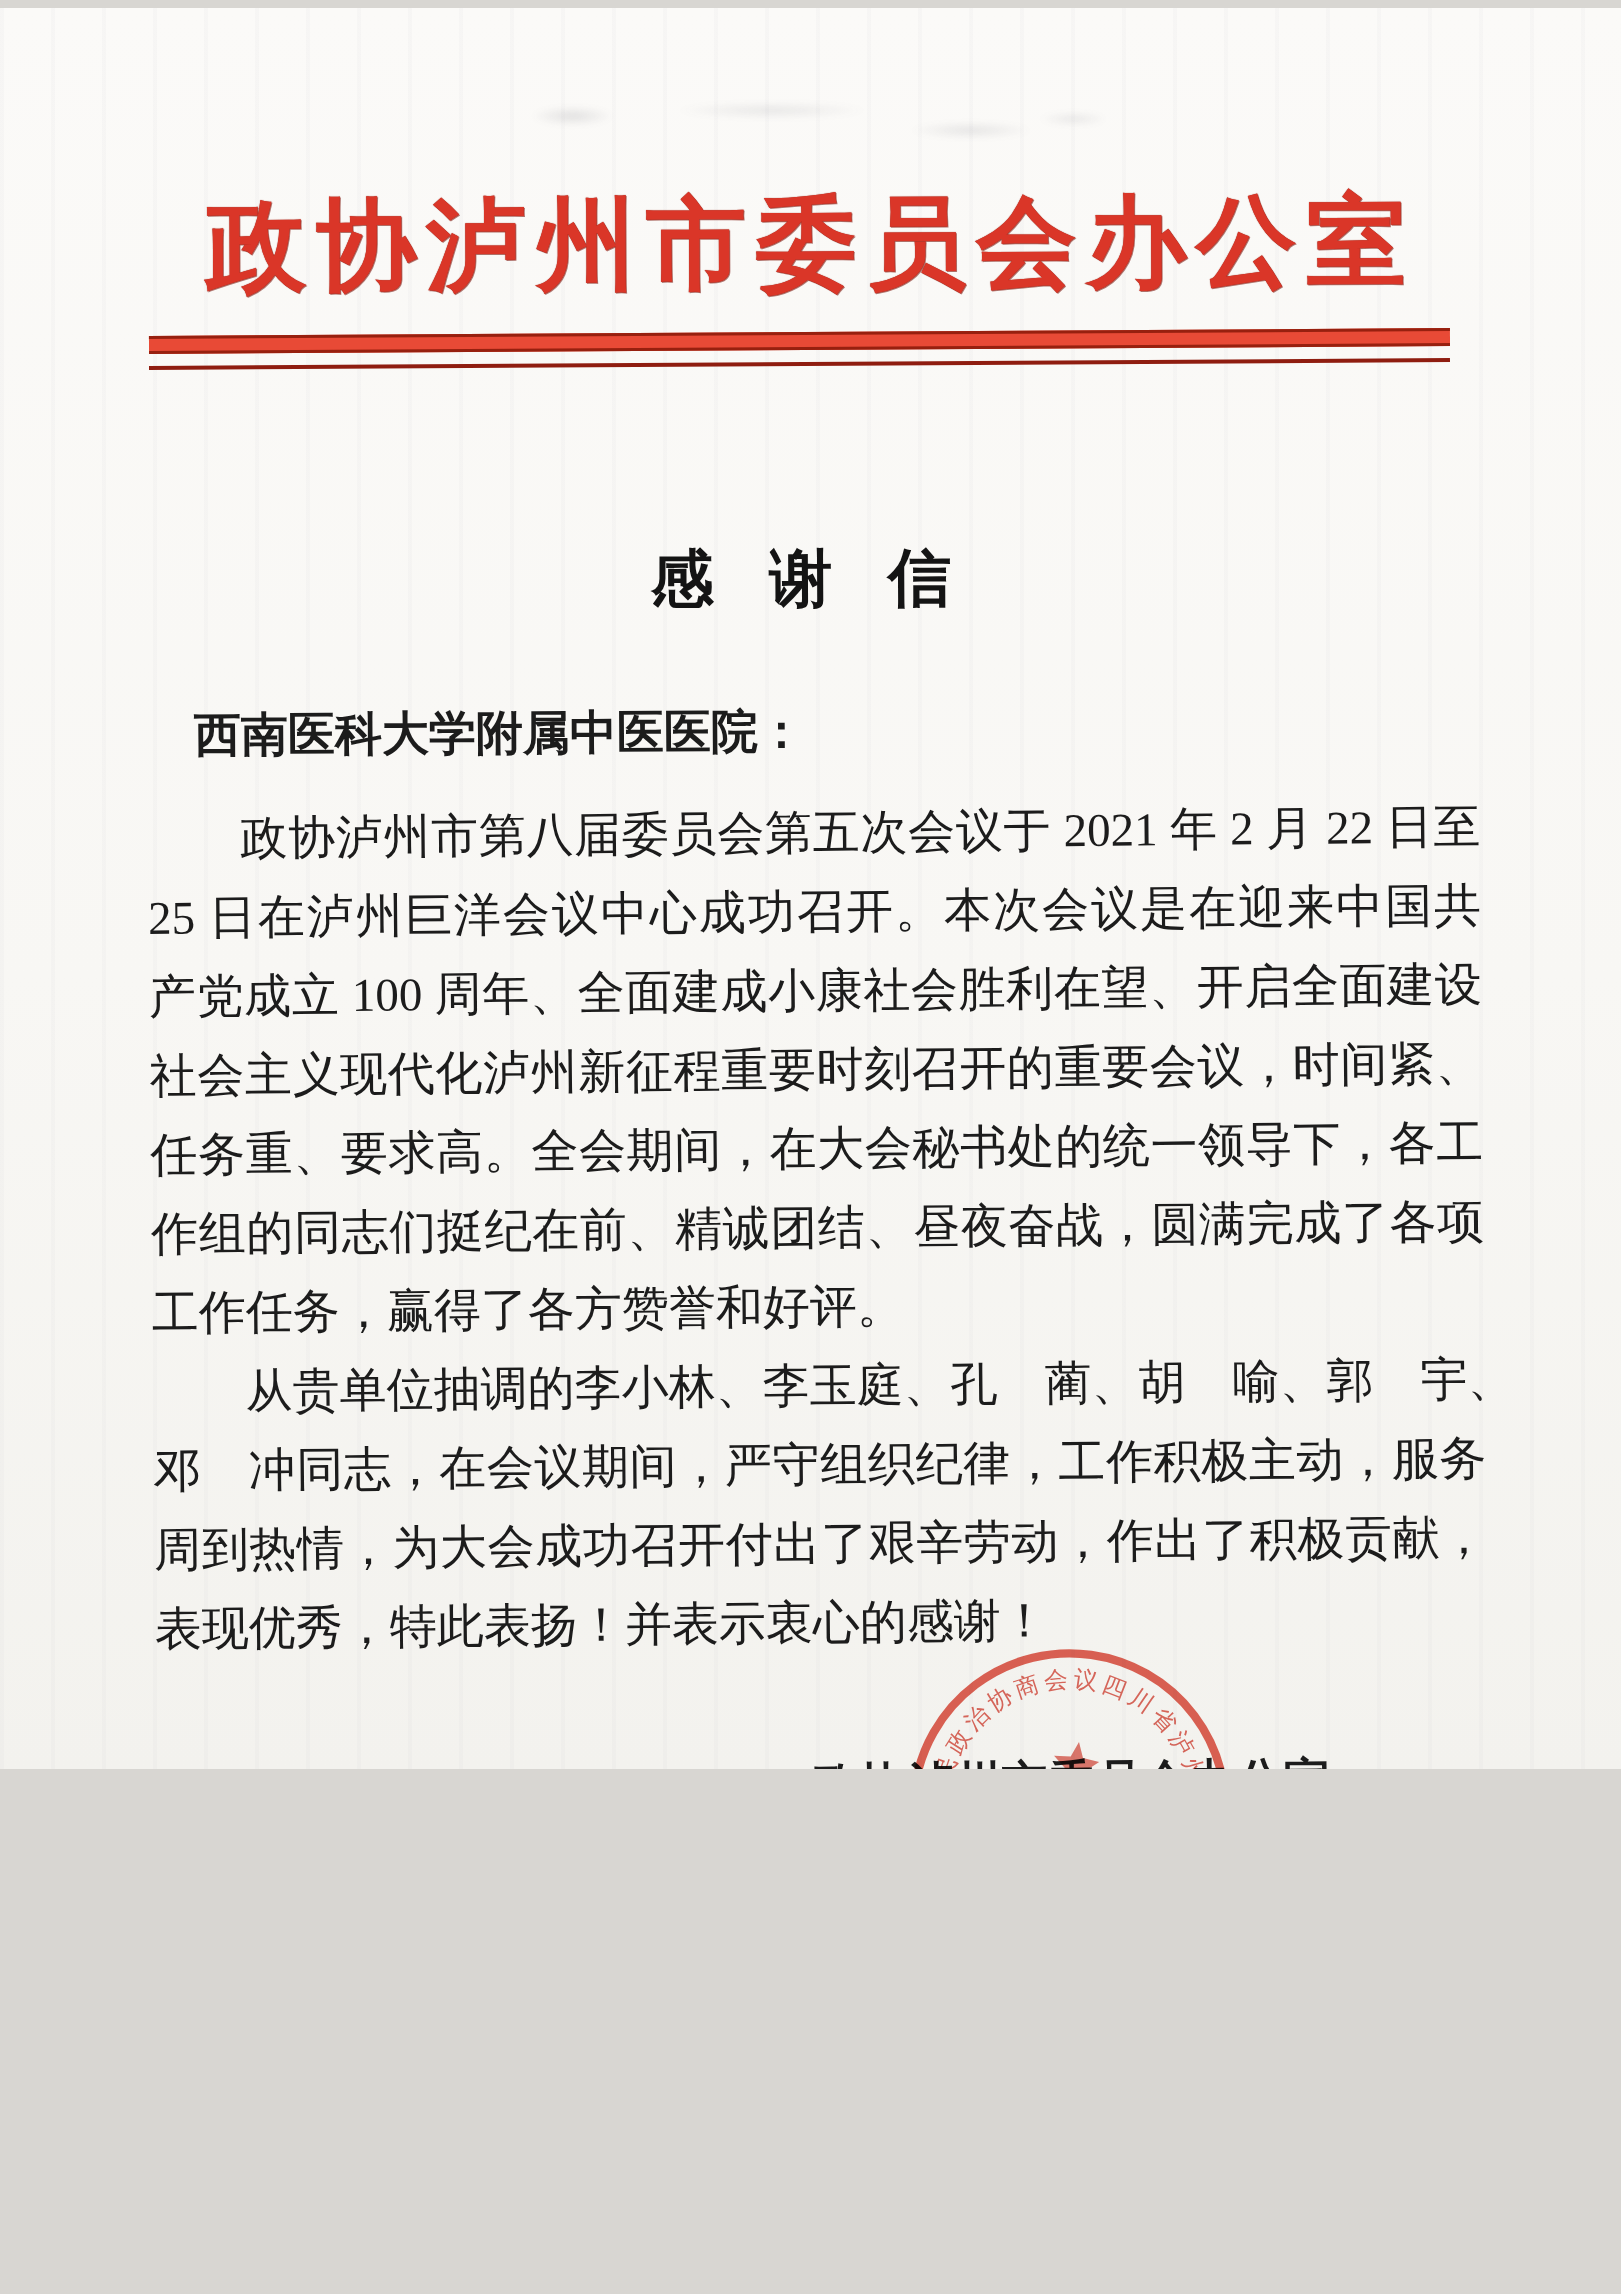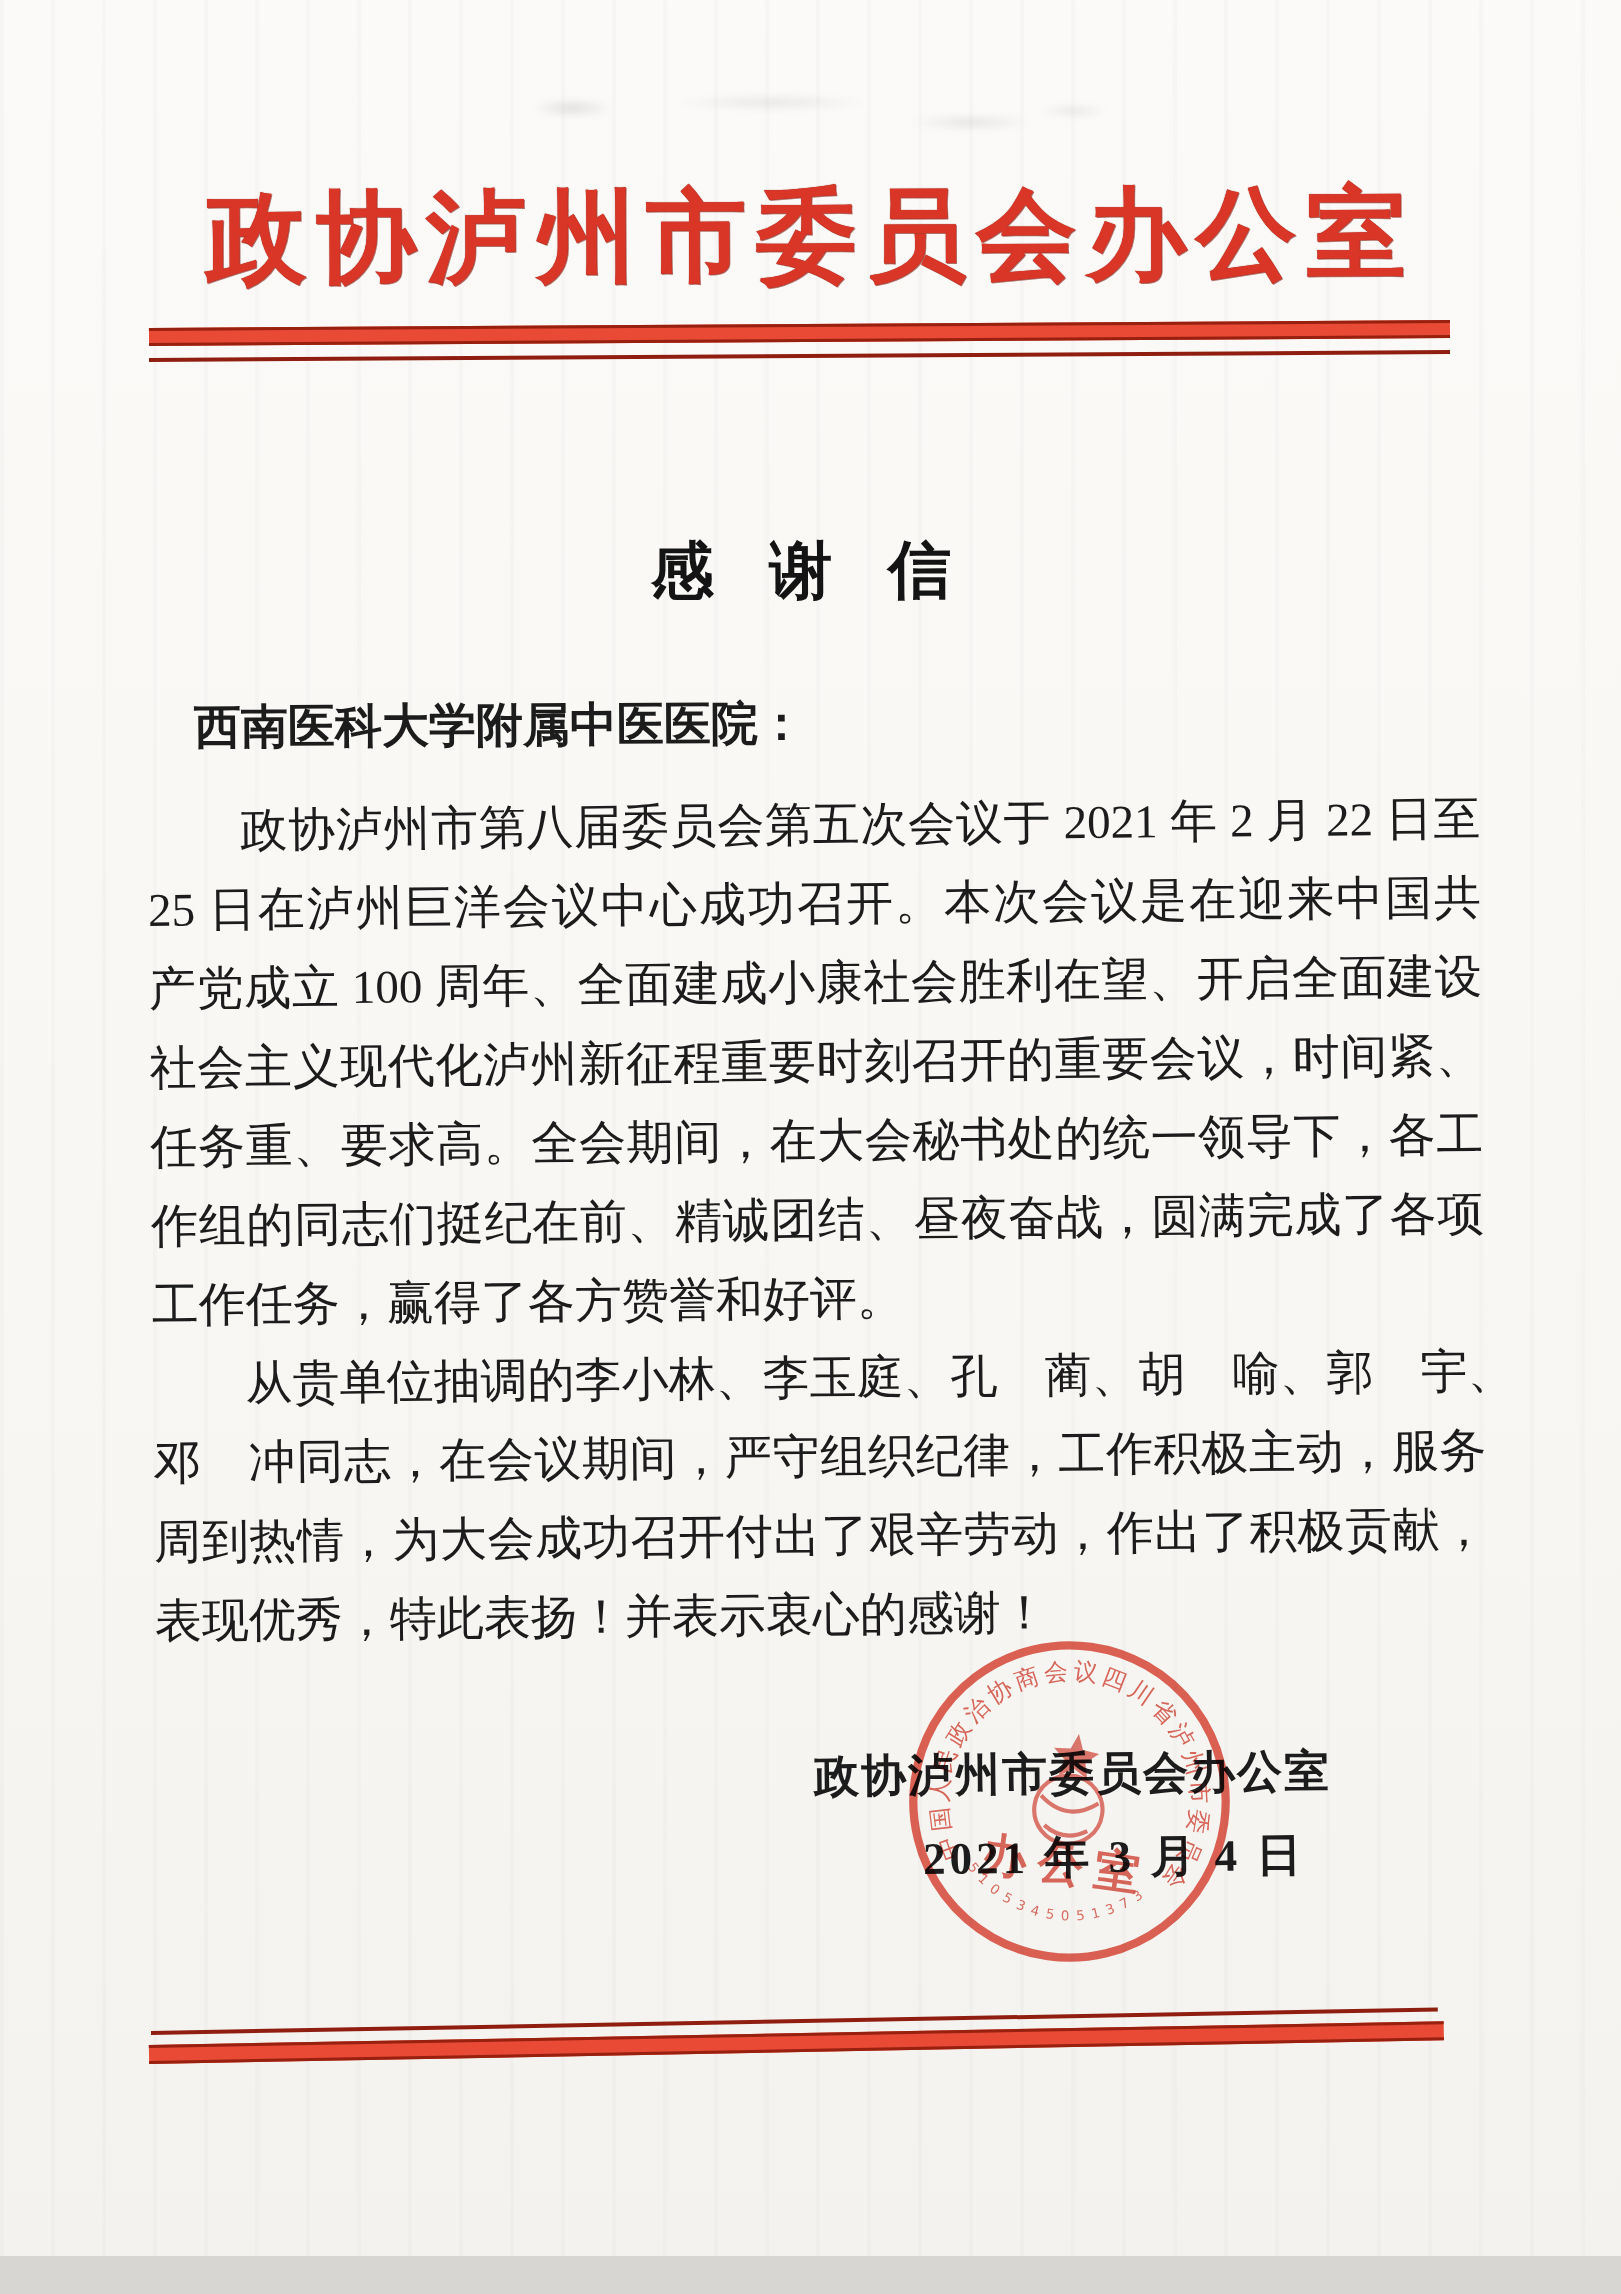--- a/index.html
+++ b/index.html
@@ -1,19 +1,19 @@
 <!DOCTYPE html>
 <html><head>
 <meta charset="utf-8">
 <style>
   html,body{margin:0;padding:0;background:#d8d6d2;}
   .page{
     position:relative;
-    width:1622px;height:2256px;
-    margin:0 auto;
+    width:1622px;height:1761px;
+    margin:8px auto;
     background:linear-gradient(180deg,#fbfaf8 0%,#f8f7f4 55%,#f3f2ee 100%);
     overflow:hidden;
     font-family:"Liberation Serif","DejaVu Serif",serif;
     color:#1c1c1c;
   }
   
   .page::before{
     content:"";position:absolute;inset:0;pointer-events:none;
     background:repeating-linear-gradient(90deg,rgba(150,150,165,0.045) 0 4px,rgba(0,0,0,0) 4px 51px);
   }

